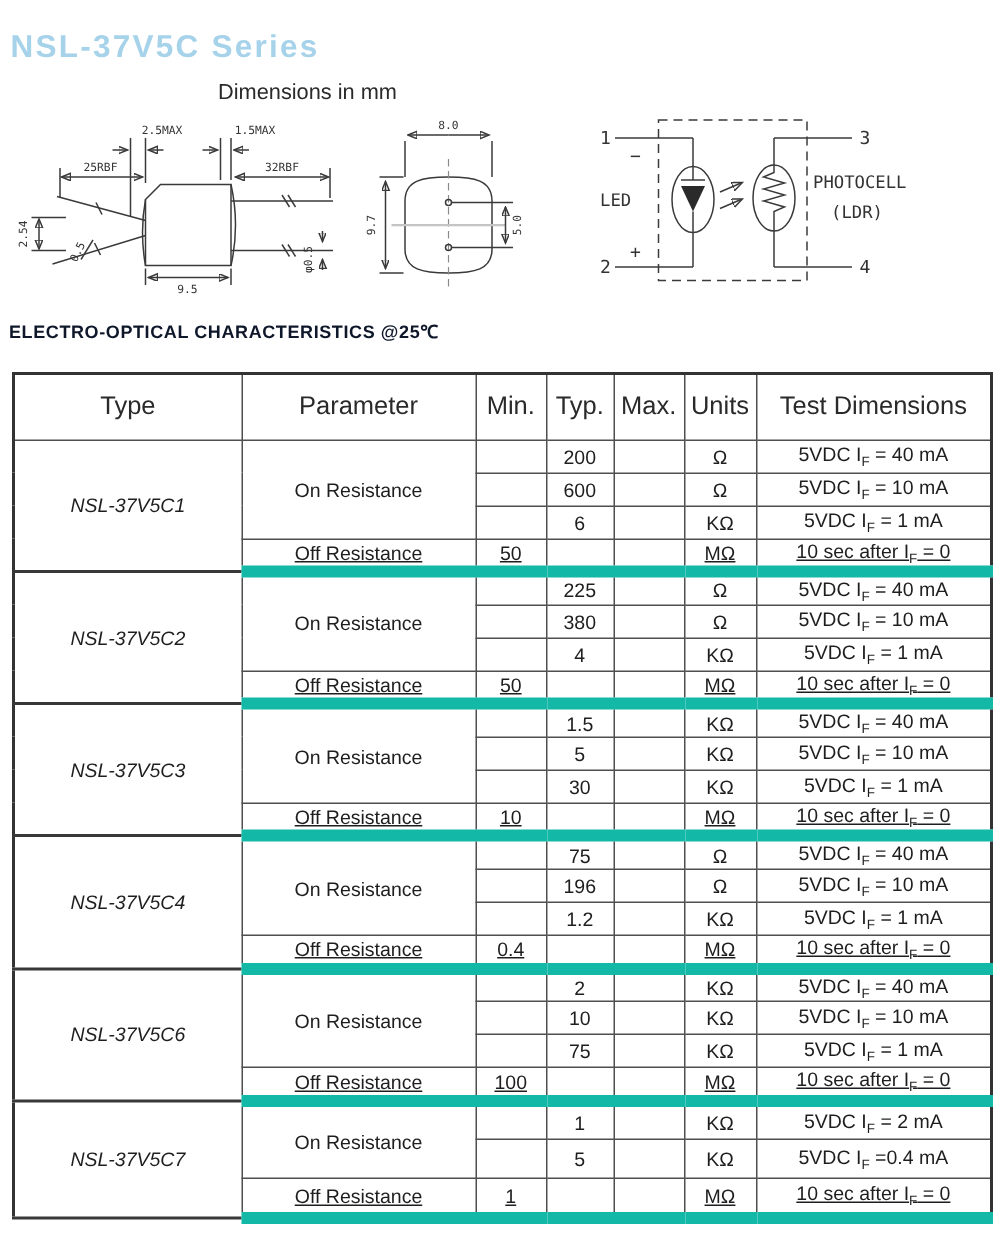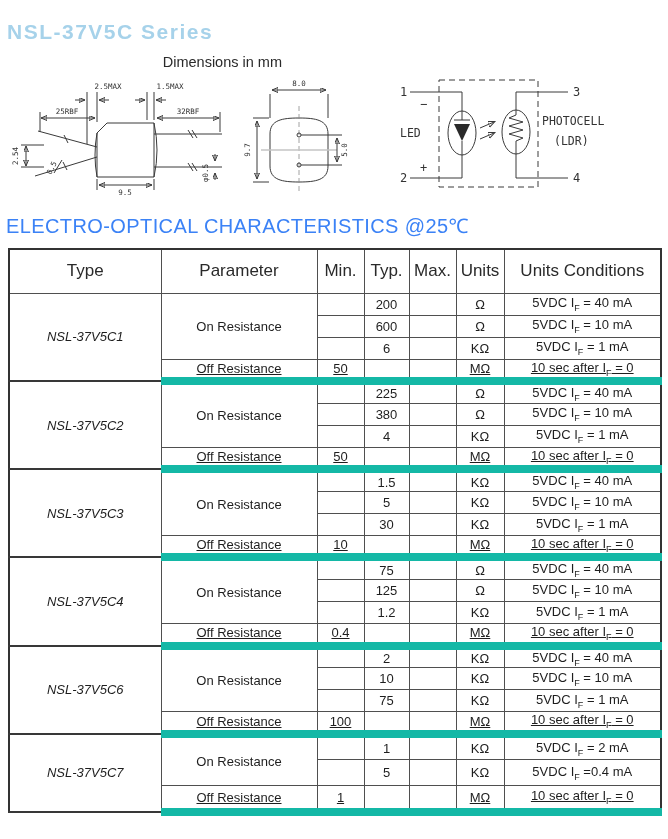--- a/index.html
+++ b/index.html
@@ -3,24 +3,24 @@
 <meta charset="utf-8">
 <style>
   * { margin:0; padding:0; box-sizing:border-box; }
   html,body { width:668px; height:839px; background:#ffffff; overflow:hidden;
     font-family:"Liberation Sans", sans-serif; color:#1e1e1e; }
   .page { position:relative; width:668px; height:839px; background:#fff; }
 
   .title { position:absolute; left:7px; top:20px; font-size:21px; font-weight:bold;
     letter-spacing:1.5px; color:#a6d2ea; }
   .fig-caption { position:absolute; font-size:14.5px; color:#2a2a2a; text-align:center; width:170px; }
-  .dim-caption { left:112px; top:54px;text-align:right; }
+  .dim-caption { left:120px; top:54px; }
   .sch-caption { left:416px; top:54px; }
-  .section-heading { position:absolute; left:6px; top:212px; font-size:20px;
-    letter-spacing:0.4px; color:#3b82f6; font-weight:400; }
+  .section-heading { position:absolute; left:6px; top:212px; font-size:12px;
+    letter-spacing:0.4px; color:#0f172a; font-weight:700; }
 
   svg.drw { position:absolute; }
   svg.drw line, svg.drw path, svg.drw ellipse, svg.drw circle, svg.drw polyline, svg.drw rect
     { stroke:#3a3a3a; fill:none; stroke-width:1; }
   svg.drw .fillshape { fill:#2a2a2a; stroke:none; }
   svg.drw text { fill:#333; stroke:none; font-family:"DejaVu Sans Mono", monospace;
     font-size:7.5px; text-anchor:middle; }
   svg.drw text.ctext { font-size:11.5px; text-anchor:start; }
   svg.drw text.pin { font-size:12px; text-anchor:start; }
   svg.drw .dashed { stroke-dasharray:6 4; }
@@ -201,21 +201,21 @@
         <col class="c-test">
     </colgroup>
     <thead>
       <tr>
         <th>Type</th>
         <th>Parameter</th>
         <th>Min.</th>
         <th>Typ.</th>
         <th>Max.</th>
         <th>Units</th>
-        <th>Units Conditions</th>
+        <th>Test Dimensions</th>
       </tr>
     </thead>
     <tbody>
         <tr class="h23">
           <td class="col-type" rowspan="4">NSL-37V5C1</td>
           <td class="col-param" rowspan="3">On Resistance</td>
           <td class="col-min"></td>
           <td class="col-typ">200</td>
           <td class="col-max"></td>
           <td class="col-units">Ω</td>
@@ -309,21 +309,21 @@
           <td class="col-type" rowspan="4">NSL-37V5C4</td>
           <td class="col-param" rowspan="3">On Resistance</td>
           <td class="col-min"></td>
           <td class="col-typ">75</td>
           <td class="col-max"></td>
           <td class="col-units">Ω</td>
           <td class="col-test"><span>5VDC I</span><sub>F</sub><span> = 40 mA</span></td>
         </tr>
         <tr class="h23">
           <td class="col-min"></td>
-          <td class="col-typ">125</td>
+          <td class="col-typ">196</td>
           <td class="col-max"></td>
           <td class="col-units">Ω</td>
           <td class="col-test"><span>5VDC I</span><sub>F</sub><span> = 10 mA</span></td>
         </tr>
         <tr class="h23">
           <td class="col-min"></td>
           <td class="col-typ">1.2</td>
           <td class="col-max"></td>
           <td class="col-units">KΩ</td>
           <td class="col-test"><span>5VDC I</span><sub>F</sub><span> = 1 mA</span></td>

